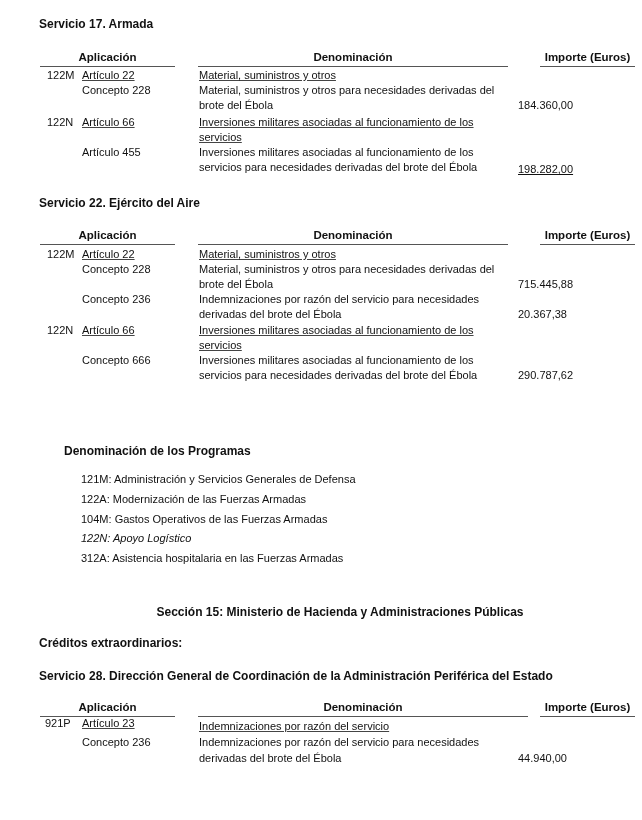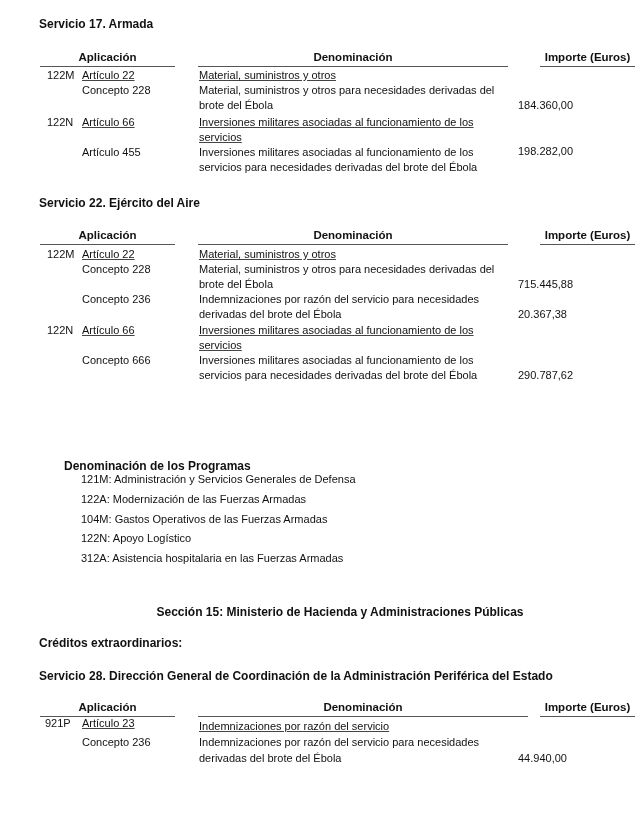--- a/index.html
+++ b/index.html
@@ -38,21 +38,21 @@
 <div class="abs amt" style="left:518px;top:99px;">184.360,00</div>
 
 <div class="abs" style="left:47px;top:116px;">122N</div>
 <div class="abs u" style="left:82px;top:116px;">Artículo 66</div>
 <div class="abs u" style="left:199px;top:116px;">Inversiones militares asociadas al funcionamiento de los</div>
 <div class="abs u" style="left:199px;top:131px;">servicios</div>
 
 <div class="abs" style="left:82px;top:146px;">Artículo 455</div>
 <div class="abs" style="left:199px;top:146px;">Inversiones militares asociadas al funcionamiento de los</div>
 <div class="abs" style="left:199px;top:161px;">servicios para necesidades derivadas del brote del Ébola</div>
-<div class="abs amt" style="left:518px;top:145px;">198.282,00</div>
+<div class="abs amt" style="left:518px;top:163px;text-decoration:underline;">198.282,00</div>
 
 <div class="abs h-serv" style="left:39px;top:196px;">Servicio 22. Ejército del Aire</div>
 
 <div class="abs col-head" style="left:40px;top:229px;width:135px;">Aplicación</div>
 <div class="abs col-head" style="left:198px;top:229px;width:310px;">Denominación</div>
 <div class="abs col-head" style="left:540px;top:229px;width:95px;">Importe (Euros)</div>
 <div class="rule" style="left:40px;top:244px;width:135px;"></div>
 <div class="rule" style="left:198px;top:244px;width:310px;"></div>
 <div class="rule" style="left:540px;top:244px;width:95px;"></div>
 
@@ -73,25 +73,25 @@
 <div class="abs" style="left:47px;top:324px;">122N</div>
 <div class="abs u" style="left:82px;top:324px;">Artículo 66</div>
 <div class="abs u" style="left:199px;top:324px;">Inversiones militares asociadas al funcionamiento de los</div>
 <div class="abs u" style="left:199px;top:339px;">servicios</div>
 
 <div class="abs" style="left:82px;top:354px;">Concepto 666</div>
 <div class="abs" style="left:199px;top:354px;">Inversiones militares asociadas al funcionamiento de los</div>
 <div class="abs" style="left:199px;top:369px;">servicios para necesidades derivadas del brote del Ébola</div>
 <div class="abs amt" style="left:518px;top:369px;">290.787,62</div>
 
-<div class="abs h-serv" style="left:64px;top:444px;margin-top:15px;">Denominación de los Programas</div>
+<div class="abs h-serv" style="left:64px;top:444px;">Denominación de los Programas</div>
 <div class="abs prog" style="left:81px;top:473px;">121M: Administración y Servicios Generales de Defensa</div>
 <div class="abs prog" style="left:81px;top:493px;">122A: Modernización de las Fuerzas Armadas</div>
 <div class="abs prog" style="left:81px;top:513px;">104M: Gastos Operativos de las Fuerzas Armadas</div>
-<div class="abs prog" style="left:81px;top:532px;">122N: Apoyo Logístico</div>
+<div class="abs prog" style="left:81px;top:532px;font-style:italic;">122N: Apoyo Logístico</div>
 <div class="abs prog" style="left:81px;top:552px;">312A: Asistencia hospitalaria en las Fuerzas Armadas</div>
 
 <div class="abs h-serv" style="left:0;width:680px;text-align:center;top:605px;">Sección 15: Ministerio de Hacienda y Administraciones Públicas</div>
 <div class="abs h-serv" style="left:39px;top:636px;">Créditos extraordinarios:</div>
 <div class="abs h-serv" style="left:39px;top:669px;">Servicio 28. Dirección General de Coordinación de la Administración Periférica del Estado</div>
 
 <div class="abs col-head" style="left:40px;top:701px;width:135px;">Aplicación</div>
 <div class="abs col-head" style="left:198px;top:701px;width:330px;">Denominación</div>
 <div class="abs col-head" style="left:540px;top:701px;width:95px;">Importe (Euros)</div>
 <div class="rule" style="left:40px;top:716px;width:135px;"></div>

